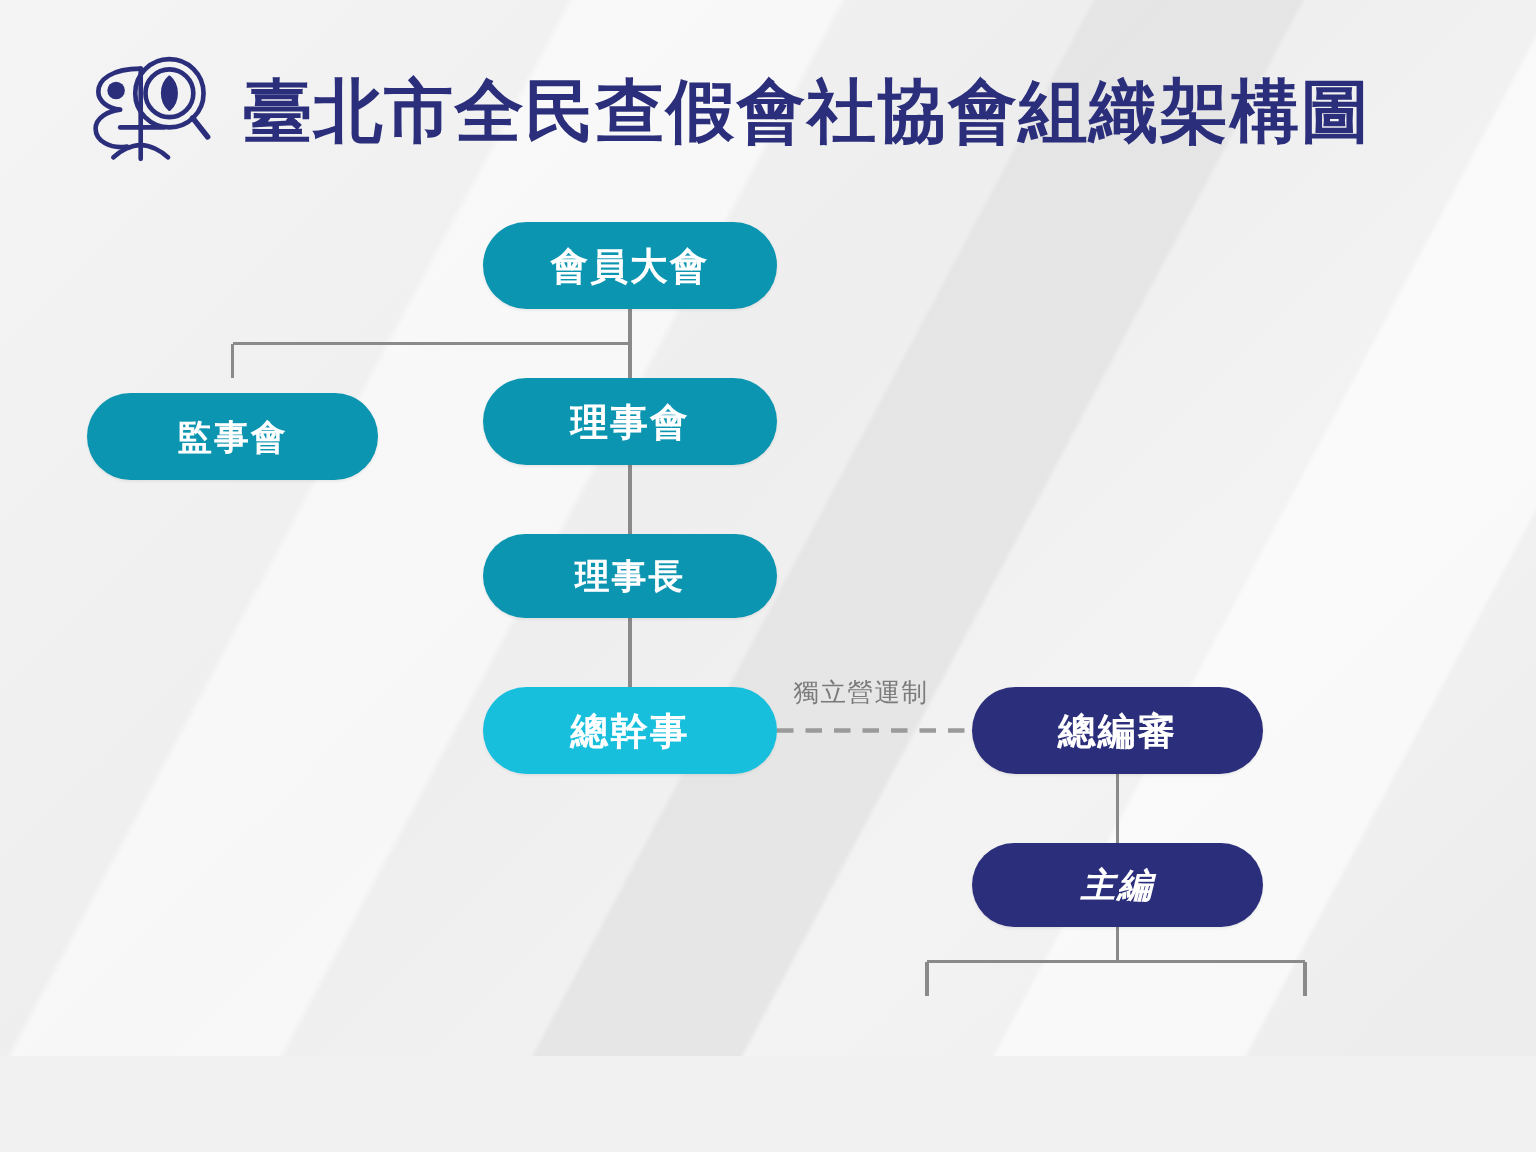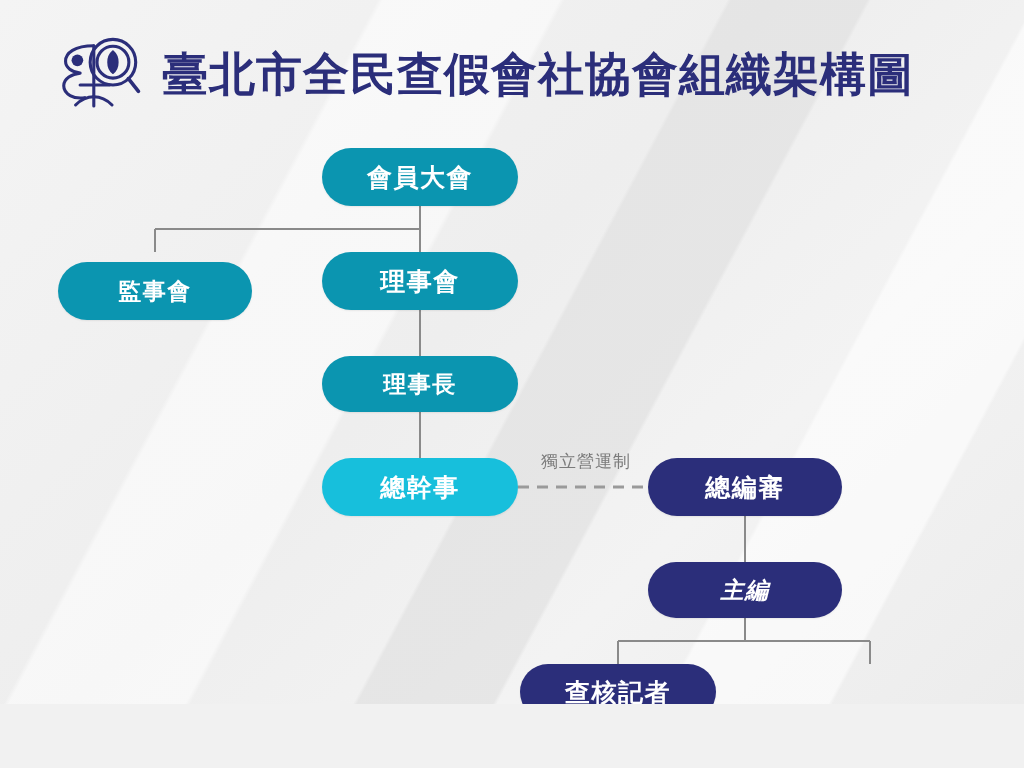--- a/index.html
+++ b/index.html
@@ -116,21 +116,20 @@
   #dashed-label {
     position: absolute;
     left: 529px;
     top: 450px;
     font-size: 17px;
     color: #7b7b7b;
     letter-spacing: 1px;
     white-space: nowrap;
     z-index: 4;
     font-weight: 400;
-    margin-left: 12px;
   }
 </style>
 </head>
 <body>
 
 <div id="canvas">
 
   <svg id="connectors" viewBox="0 0 1024 768" width="1024" height="768" aria-hidden="true">
     <g stroke="#8a8a8a" stroke-width="2.2" fill="none" shape-rendering="crispEdges">
 
@@ -210,20 +209,17 @@
   </div>
 
   <div class="node navy" id="node-chiefreview">
     <span class="node-label">總編審</span>
   </div>
 
   <div class="node navy" id="node-chiefeditor">
     <span class="node-label">主編</span>
   </div>
 
-  <div class="node navy" id="node-reporter">
-    <span class="node-label">查核記者</span>
-  </div>
 
 
   <div id="dashed-label">獨立營運制</div>
 
 </div>
 
 </body></html>

